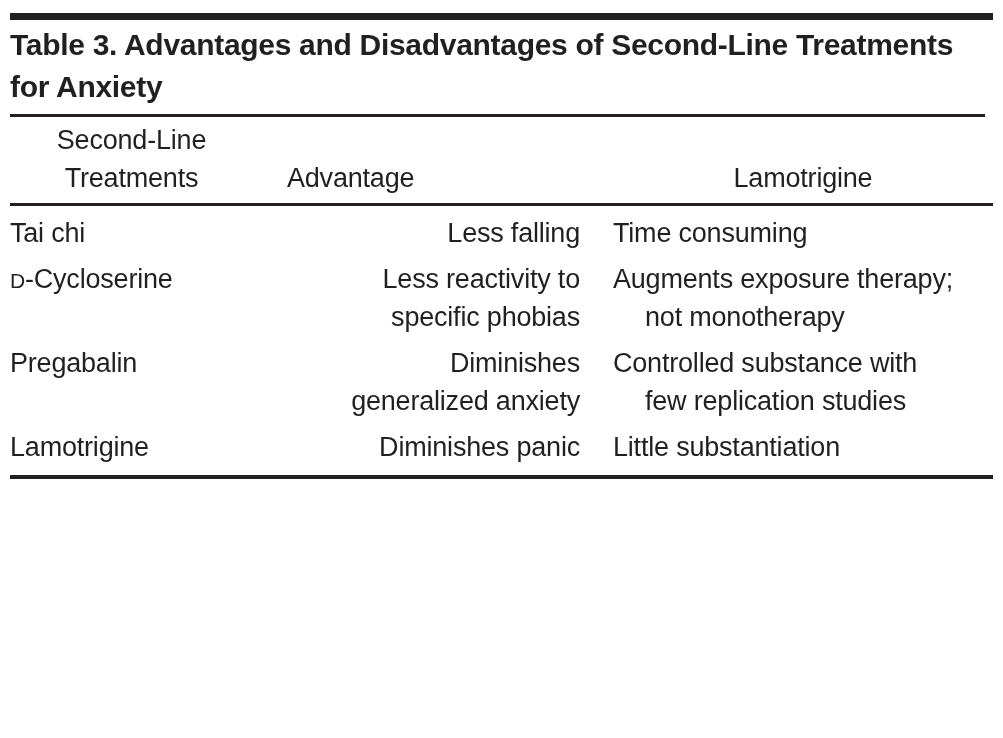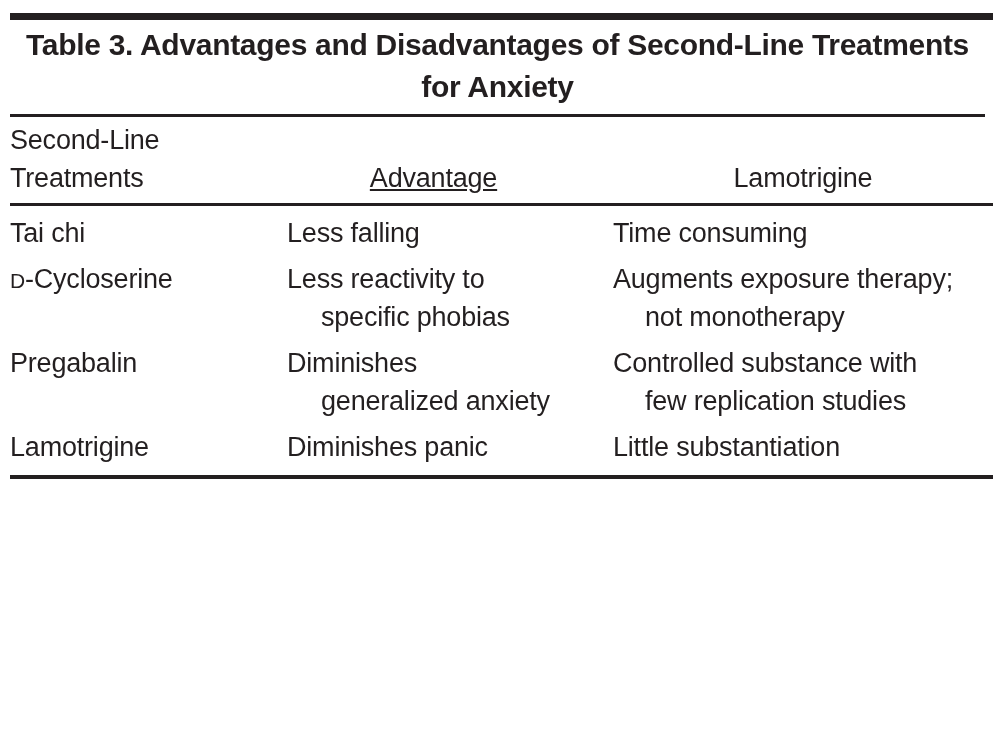--- a/index.html
+++ b/index.html
@@ -24,48 +24,47 @@
   }
   .title {
     margin: 0;
     padding: 4px 0 6px 0;
     max-width: 975px;
     font-size: 30px;
     line-height: 42px;
     font-weight: 700;
     letter-spacing: -0.3px;
     border-bottom: 3px solid #231f20;
-    text-align: center;
   }
   table.tx {
     width: 983px;
     border-collapse: collapse;
     table-layout: fixed;
     font-size: 27px;
     line-height: 38px;
     letter-spacing: -0.2px;
   }
   col.c1 { width: 243px; }
   col.c2 { width: 327px; }
   col.c3 { width: 413px; }
   th {
     font-weight: 400;
     vertical-align: bottom;
     border-bottom: 3px solid #231f20;
     padding: 4px 0 6px 0;
   }
-  th.h1 { text-align: left; padding-left: 0; }
-  th.h2 { text-align: center; padding-left: 34px; text-decoration: underline; }
+  th.h1 { text-align: center; padding-left: 0; }
+  th.h2 { text-align: left; padding-left: 34px; }
   th.h3 { text-align: center; padding-left: 33px; }
   td {
     vertical-align: top;
     padding: 8px 0 0 0;
   }
   td.d1 { padding-left: 28px; text-indent: -28px; }
-  td.d2 { padding-left: 68px; text-indent: -34px; }
+  td.d2 { padding-left: 68px; text-indent: -34px; text-align: right; }
   td.d3 { padding-left: 65px; text-indent: -32px; margin-top: 12px; }
   tbody tr:last-child td { padding-bottom: 9px; }
   .sc {
     font-size: 21px; 
   }
   .bottomrule {
     height: 4px;
     background: #231f20;
   }
 </style>

